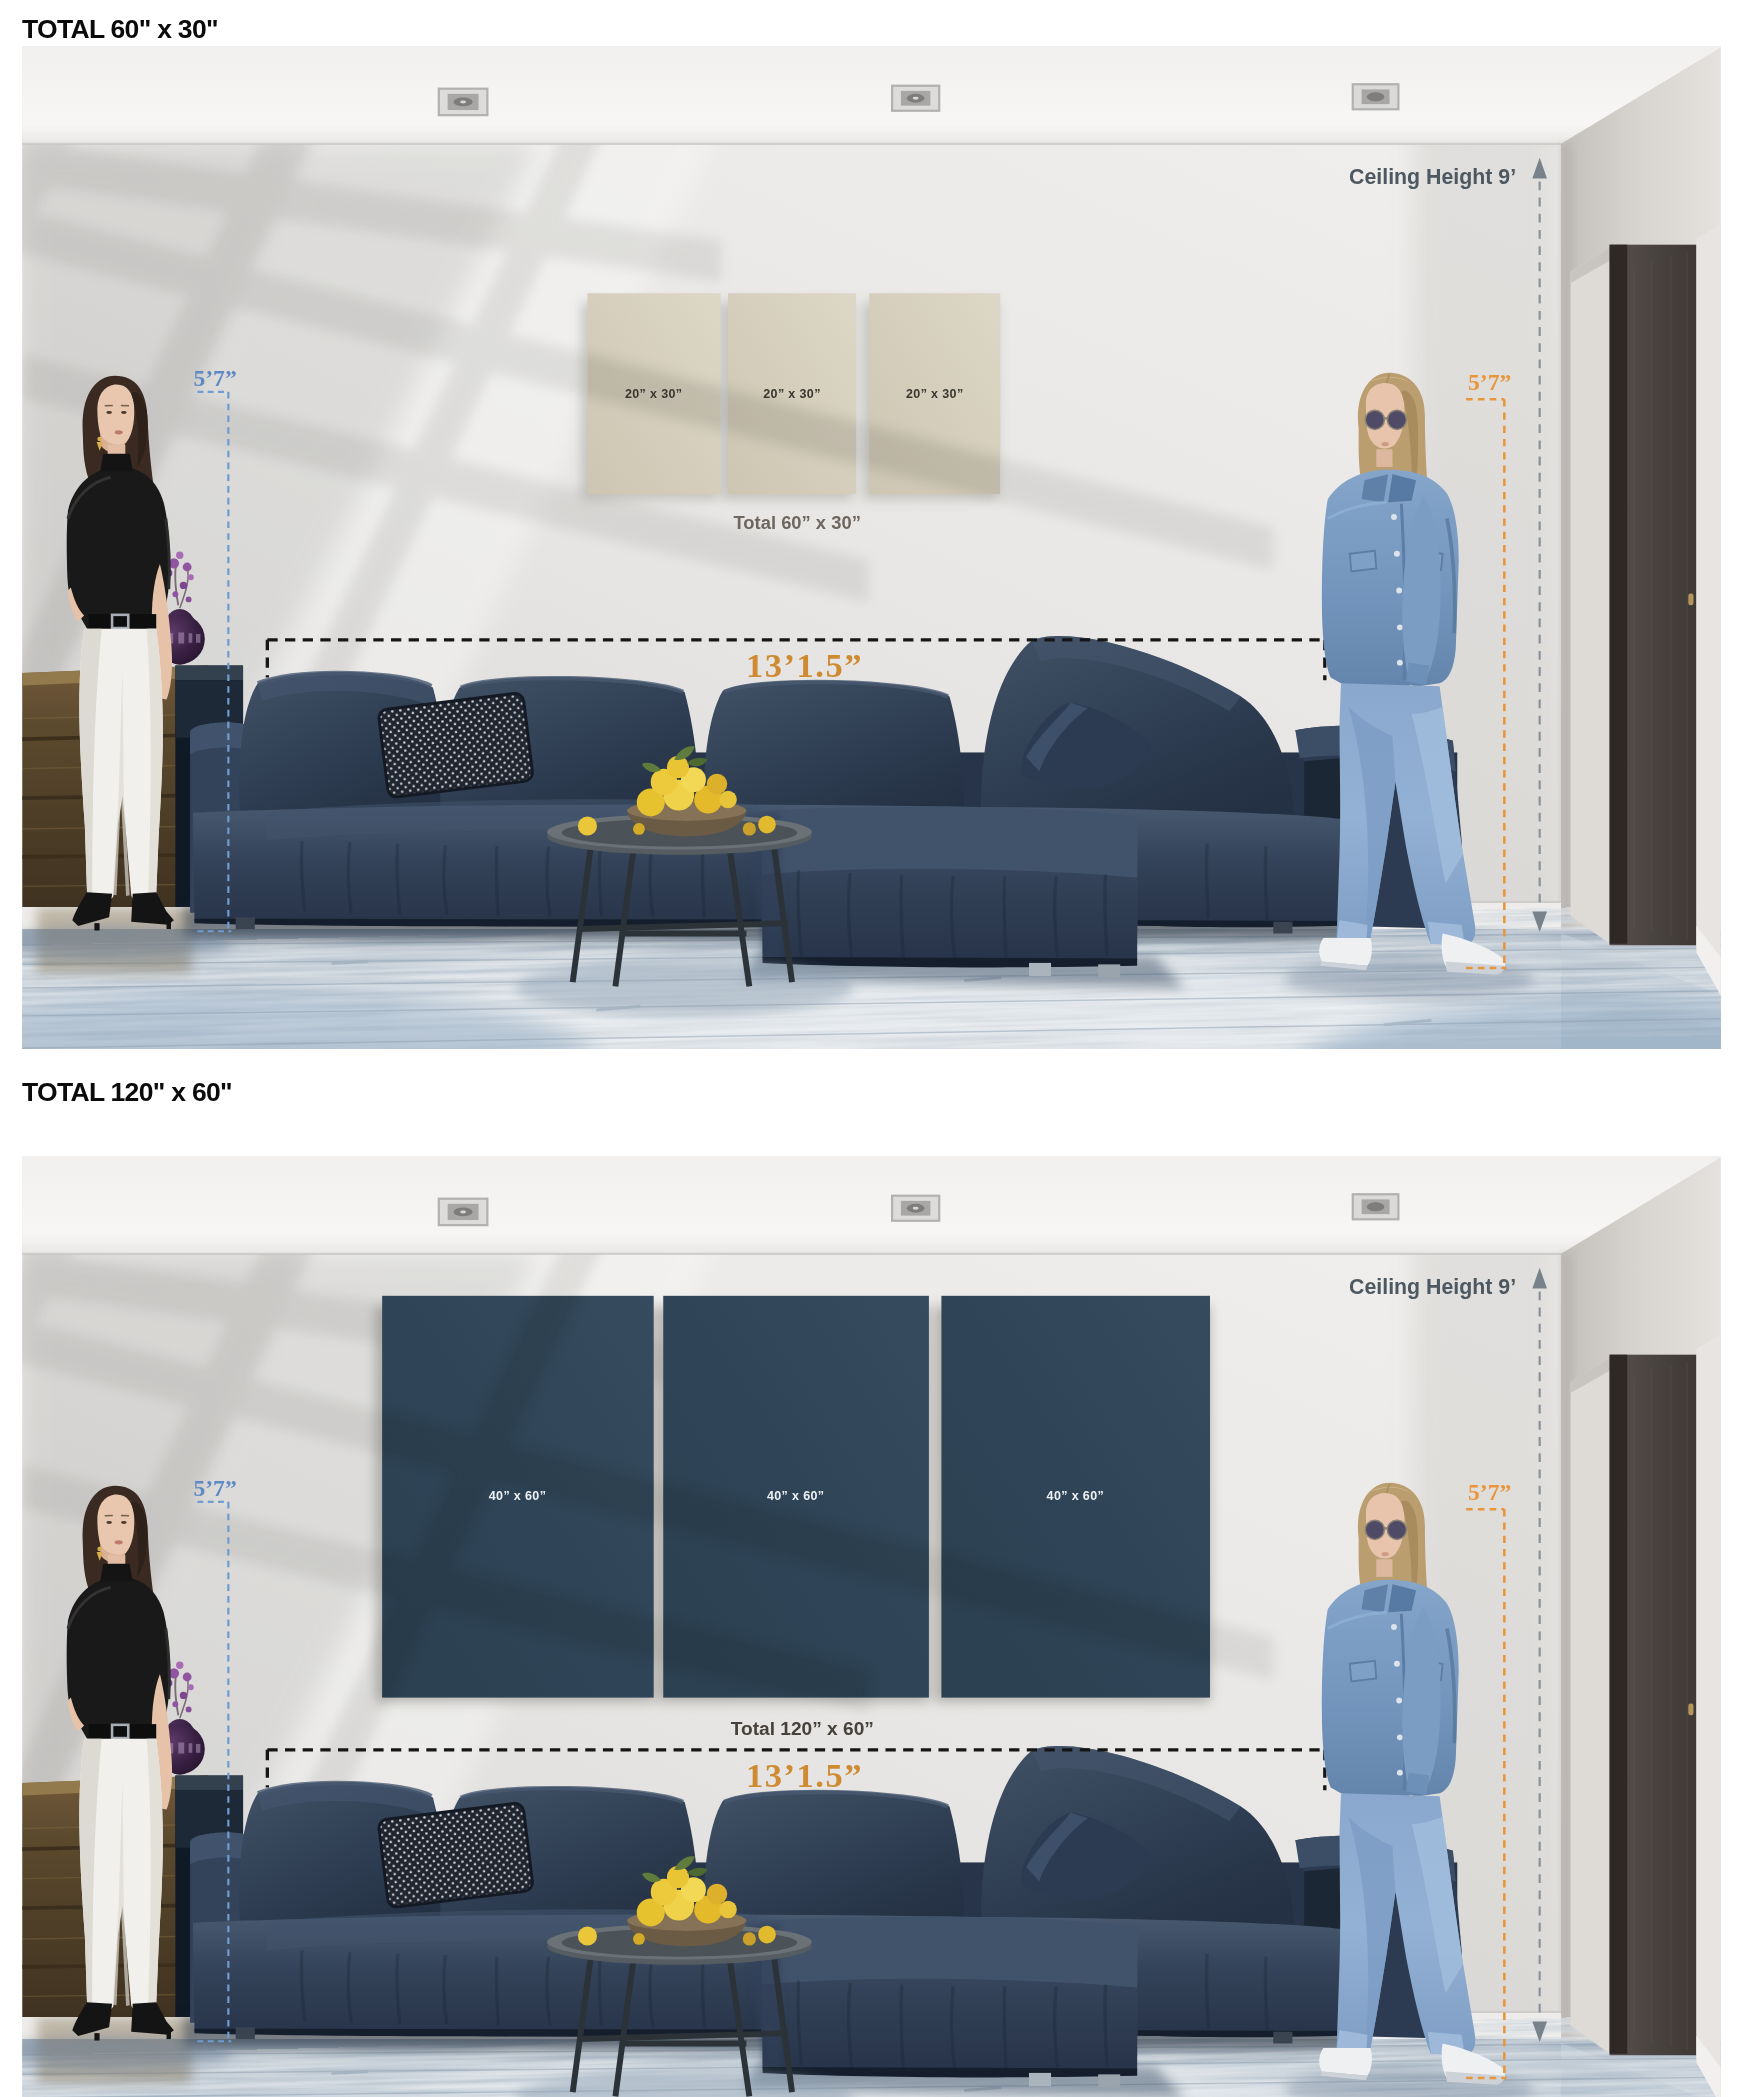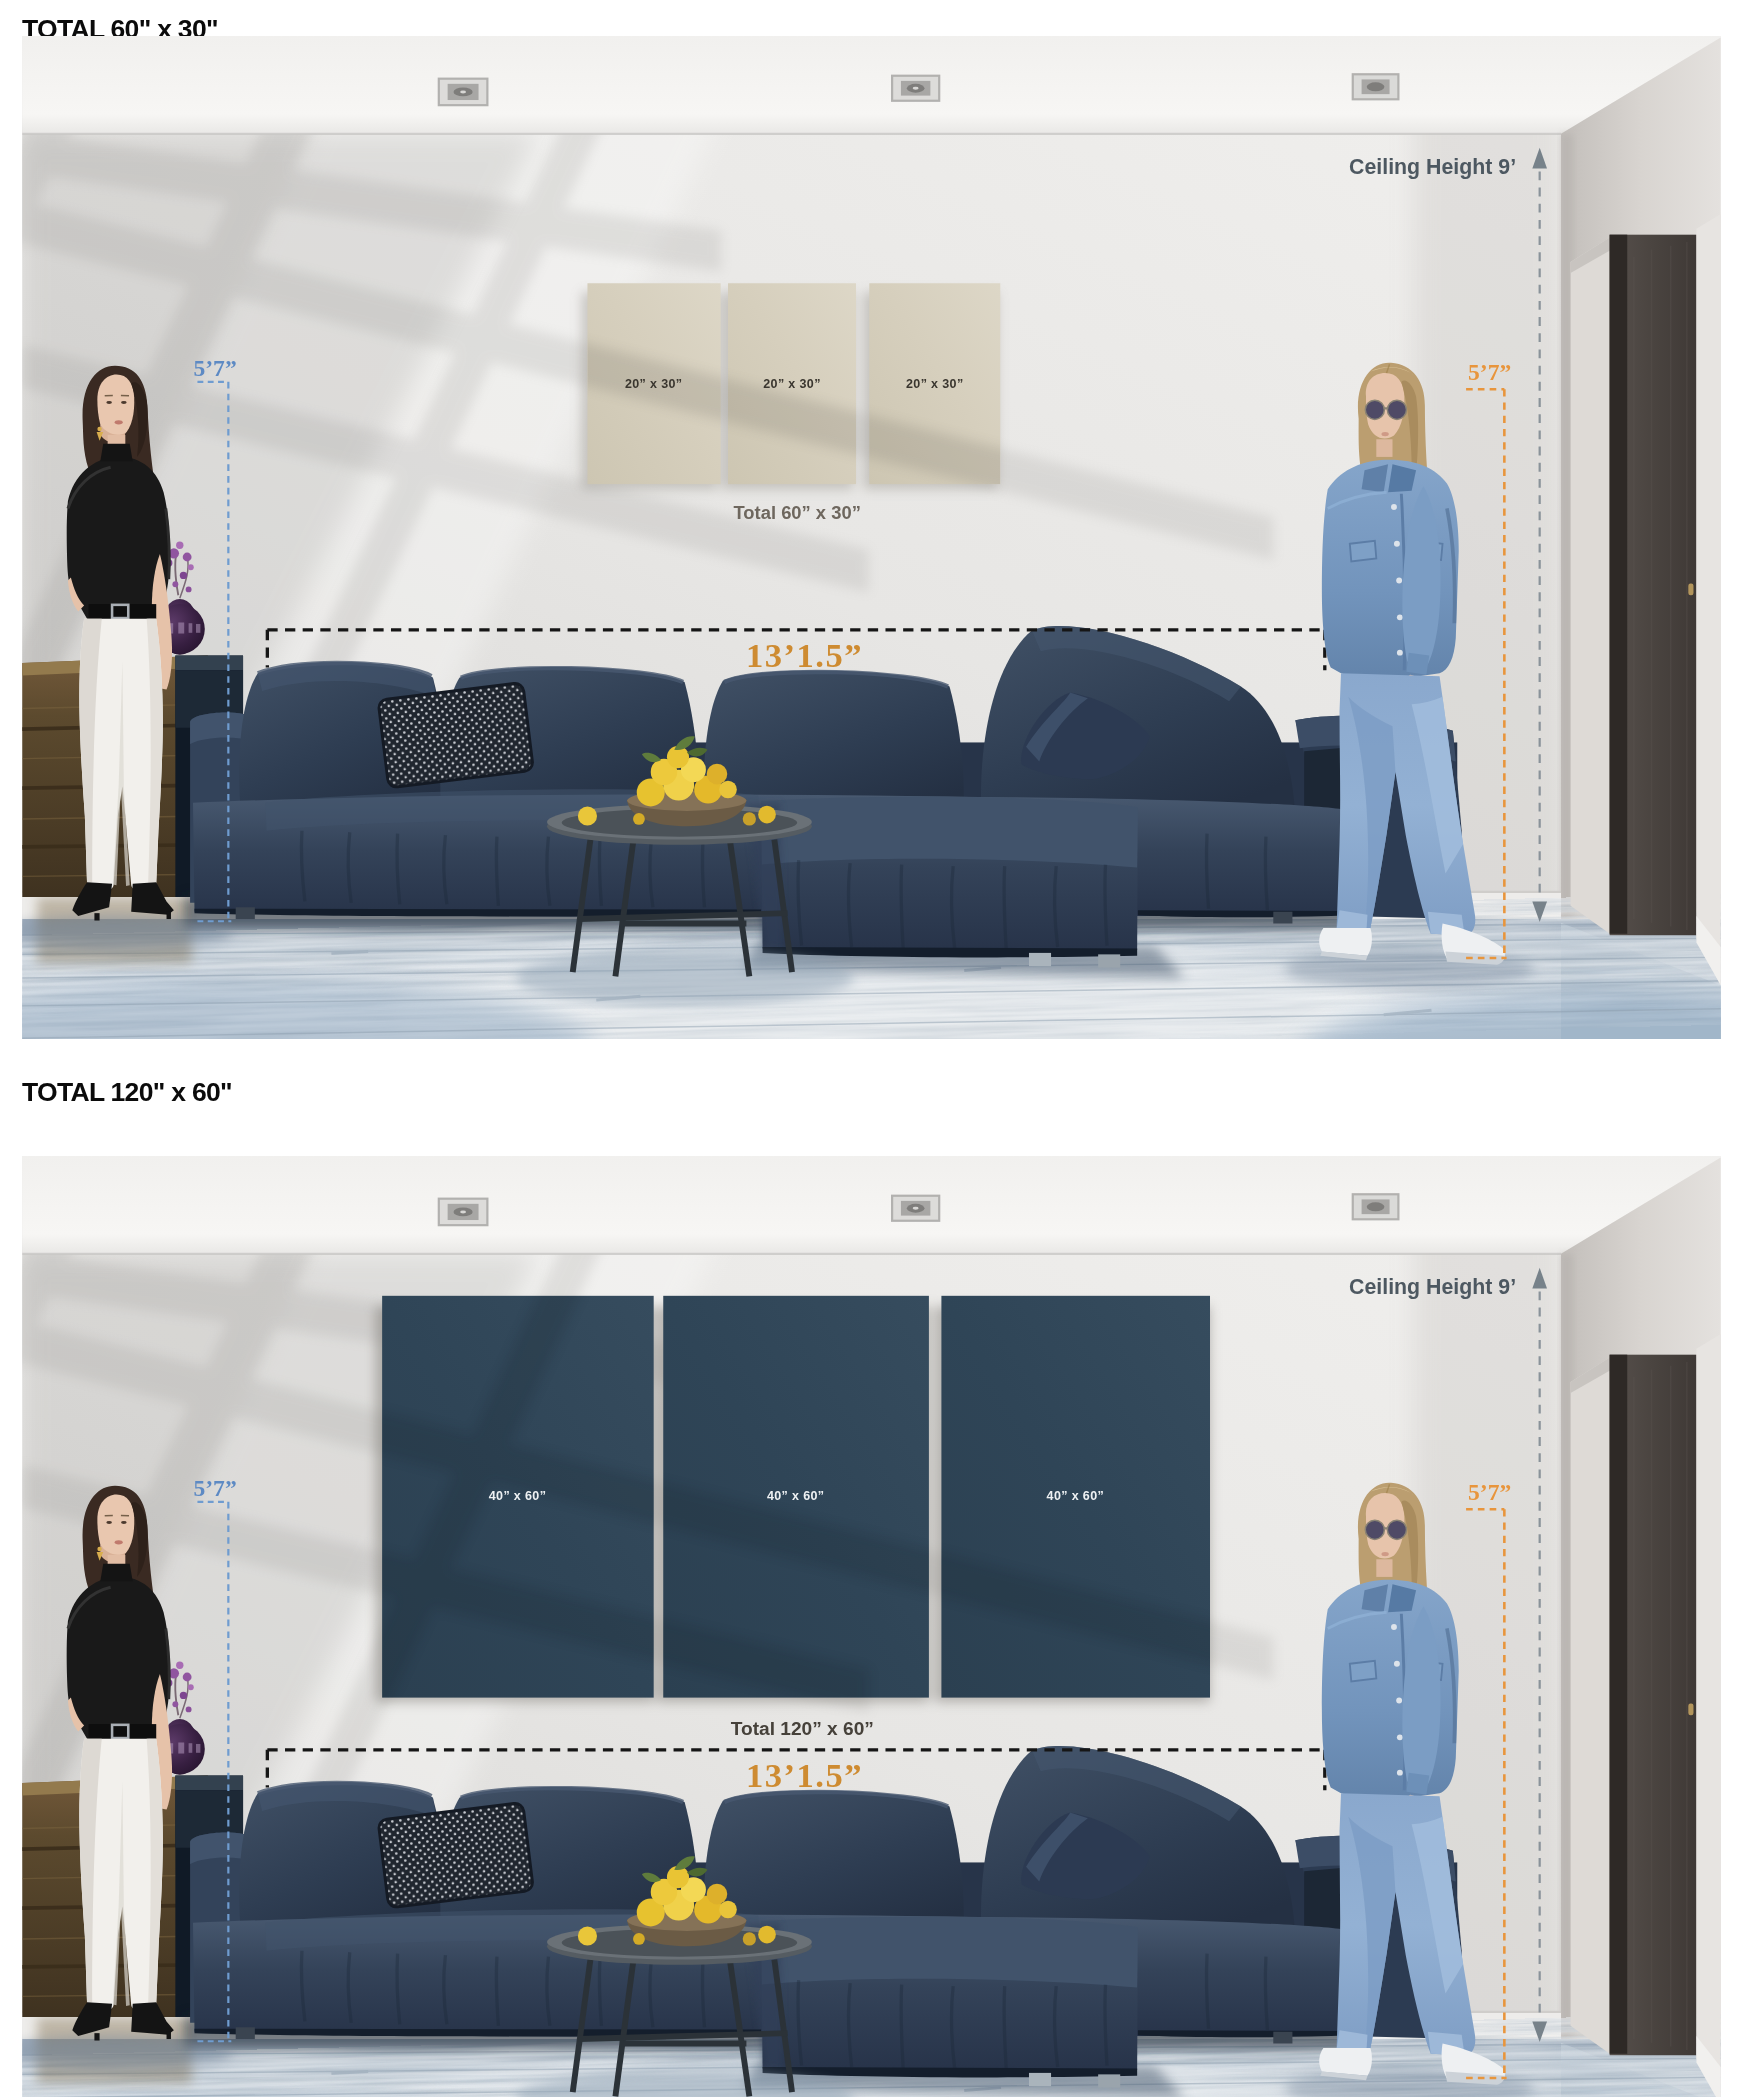--- a/index.html
+++ b/index.html
@@ -491,21 +491,21 @@
  <polygon points="2062,1204 2052,1176 2072,1176" fill="#77828a"></polygon>
 </g>
 
 <text x="2030" y="187" font-family="Liberation Sans, sans-serif" font-weight="700" font-size="29" fill="#4d5861" text-anchor="end">Ceiling Height 9’</text>
 </g>
 </defs>
 </svg>
 
 <div class="title" style="top:14px;">TOTAL 60" x 30"</div>
 
-<div class="photo" style="top:36px;height:1205px;">
+<div class="photo" style="top:46px;height:1205px;">
 <svg width="1699" height="1003" viewBox="0 0 2308 1363">
 
 <use href="#scene"></use>
 
 <g fill="#8e8a82" opacity="0.4" filter="url(#b8)">
  <rect x="760" y="348" width="185" height="268"></rect>
  <rect x="951" y="348" width="178" height="268"></rect>
  <rect x="1143" y="348" width="182" height="268"></rect>
 </g>
 

